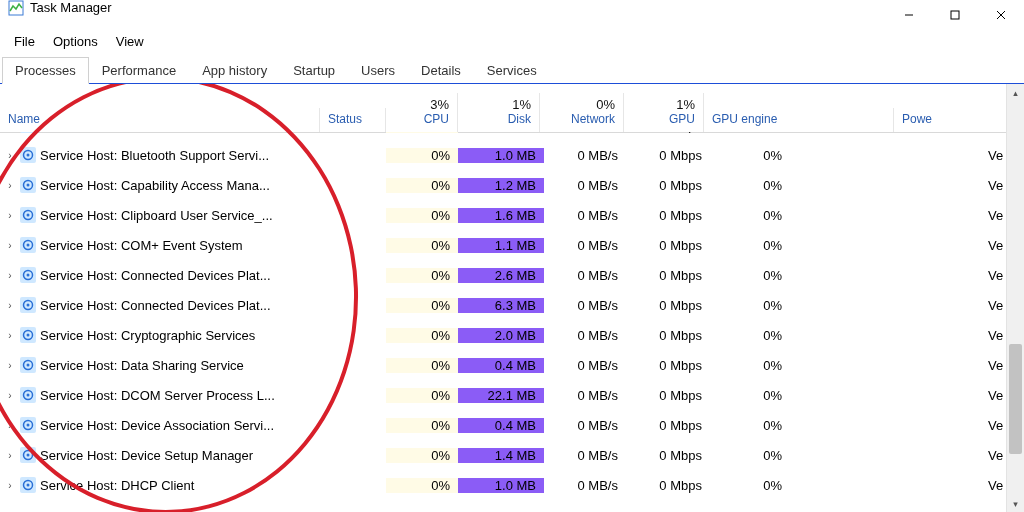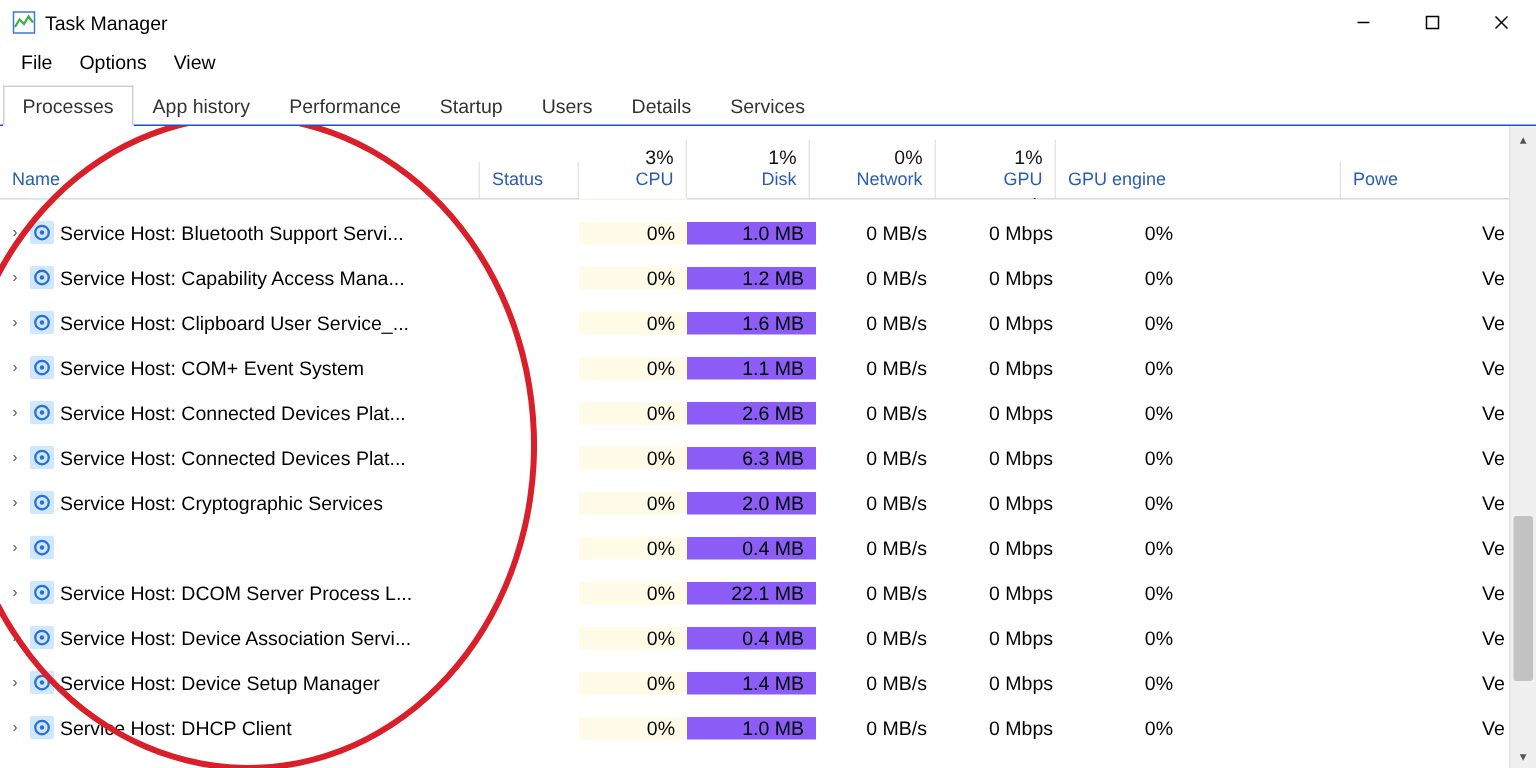--- a/index.html
+++ b/index.html
@@ -1,17 +1,17 @@
 <!DOCTYPE html>
 <html><head>
 <meta charset="utf-8">
 <style>
 html,body{margin:0;padding:0;font-family:"Segoe UI",Arial,sans-serif;font-size:13px;color:#000;background:#fff;width:1024px;height:512px;overflow:hidden}
 .window{width:1024px;height:512px;display:flex;flex-direction:column;position:relative}
-.titlebar{height:30px;display:flex;align-items:center;padding:0 0 0 8px}
+.titlebar{height:30px;display:flex;align-items:flex-start;padding:0 0 0 8px}
 .titlebar .app-icon{width:16px;height:16px;margin-right:6px;display:inline-flex}
 .titlebar .title{font-size:13px}
 .winbtns{margin-left:auto;display:flex}
 .winbtn{width:46px;height:30px;display:flex;align-items:center;justify-content:center}
 .menubar{height:22px;display:flex;align-items:center;gap:6px;padding:0 8px 4px 8px;font-size:13px}
 .menubar span{padding:2px 6px}
 .tabs{display:flex;border-bottom:1px solid #1d4ed8;padding-left:2px}
 .tab{padding:5px 12px;border:1px solid transparent;border-bottom:none;font-size:13px;color:#333;position:relative;top:1px}
 .tab.active{border-color:#d0d0d0;background:#fff;border-bottom:1px solid #fff}
 .content{flex:1;position:relative;overflow:hidden}
@@ -78,22 +78,22 @@
   </div>
 
   <div class="menubar">
     <span>File</span>
     <span>Options</span>
     <span>View</span>
   </div>
 
   <div class="tabs" id="tabstrip">
       <div class="tab active">Processes</div>
+      <div class="tab">Performance</div>
       <div class="tab">App history</div>
-      <div class="tab">Performance</div>
       <div class="tab">Startup</div>
       <div class="tab">Users</div>
       <div class="tab">Details</div>
       <div class="tab">Services</div>
     </div>
 
   <div class="content">
     <div class="grid">
       <div class="header-row">
         <div class="hcell col-name">
@@ -297,20 +297,21 @@
           <div class="row" style="position: absolute; left: 0px; right: 0px; top: 218px;">
             <div class="cell name-cell col-name">
               <span class="expander">›</span>
               <span class="proc-icon">
                 <svg viewBox="0 0 16 16">
                   <rect x="0" y="0" width="16" height="16" rx="2" fill="#cfe8ff"></rect>
                   <circle cx="8" cy="8" r="4.5" fill="none" stroke="#2a6fd6" stroke-width="1.5"></circle>
                   <circle cx="8" cy="8" r="1.5" fill="#2a6fd6"></circle>
                 </svg>
               </span>
+              <span>Service Host: Data Sharing Service</span>
             </div>
             <div class="cell col-status"></div>
             <div class="cell right col-cpu cpucell">0%</div>
             <div class="cell right col-mem memcell">0.4 MB</div>
             <div class="cell right col-disk">0 MB/s</div>
             <div class="cell right col-net">0 Mbps</div>
             <div class="cell right col-gpu">0%</div>
             <div class="cell col-gpueng"></div>
             <div class="cell col-power">Ve</div>
           </div>

